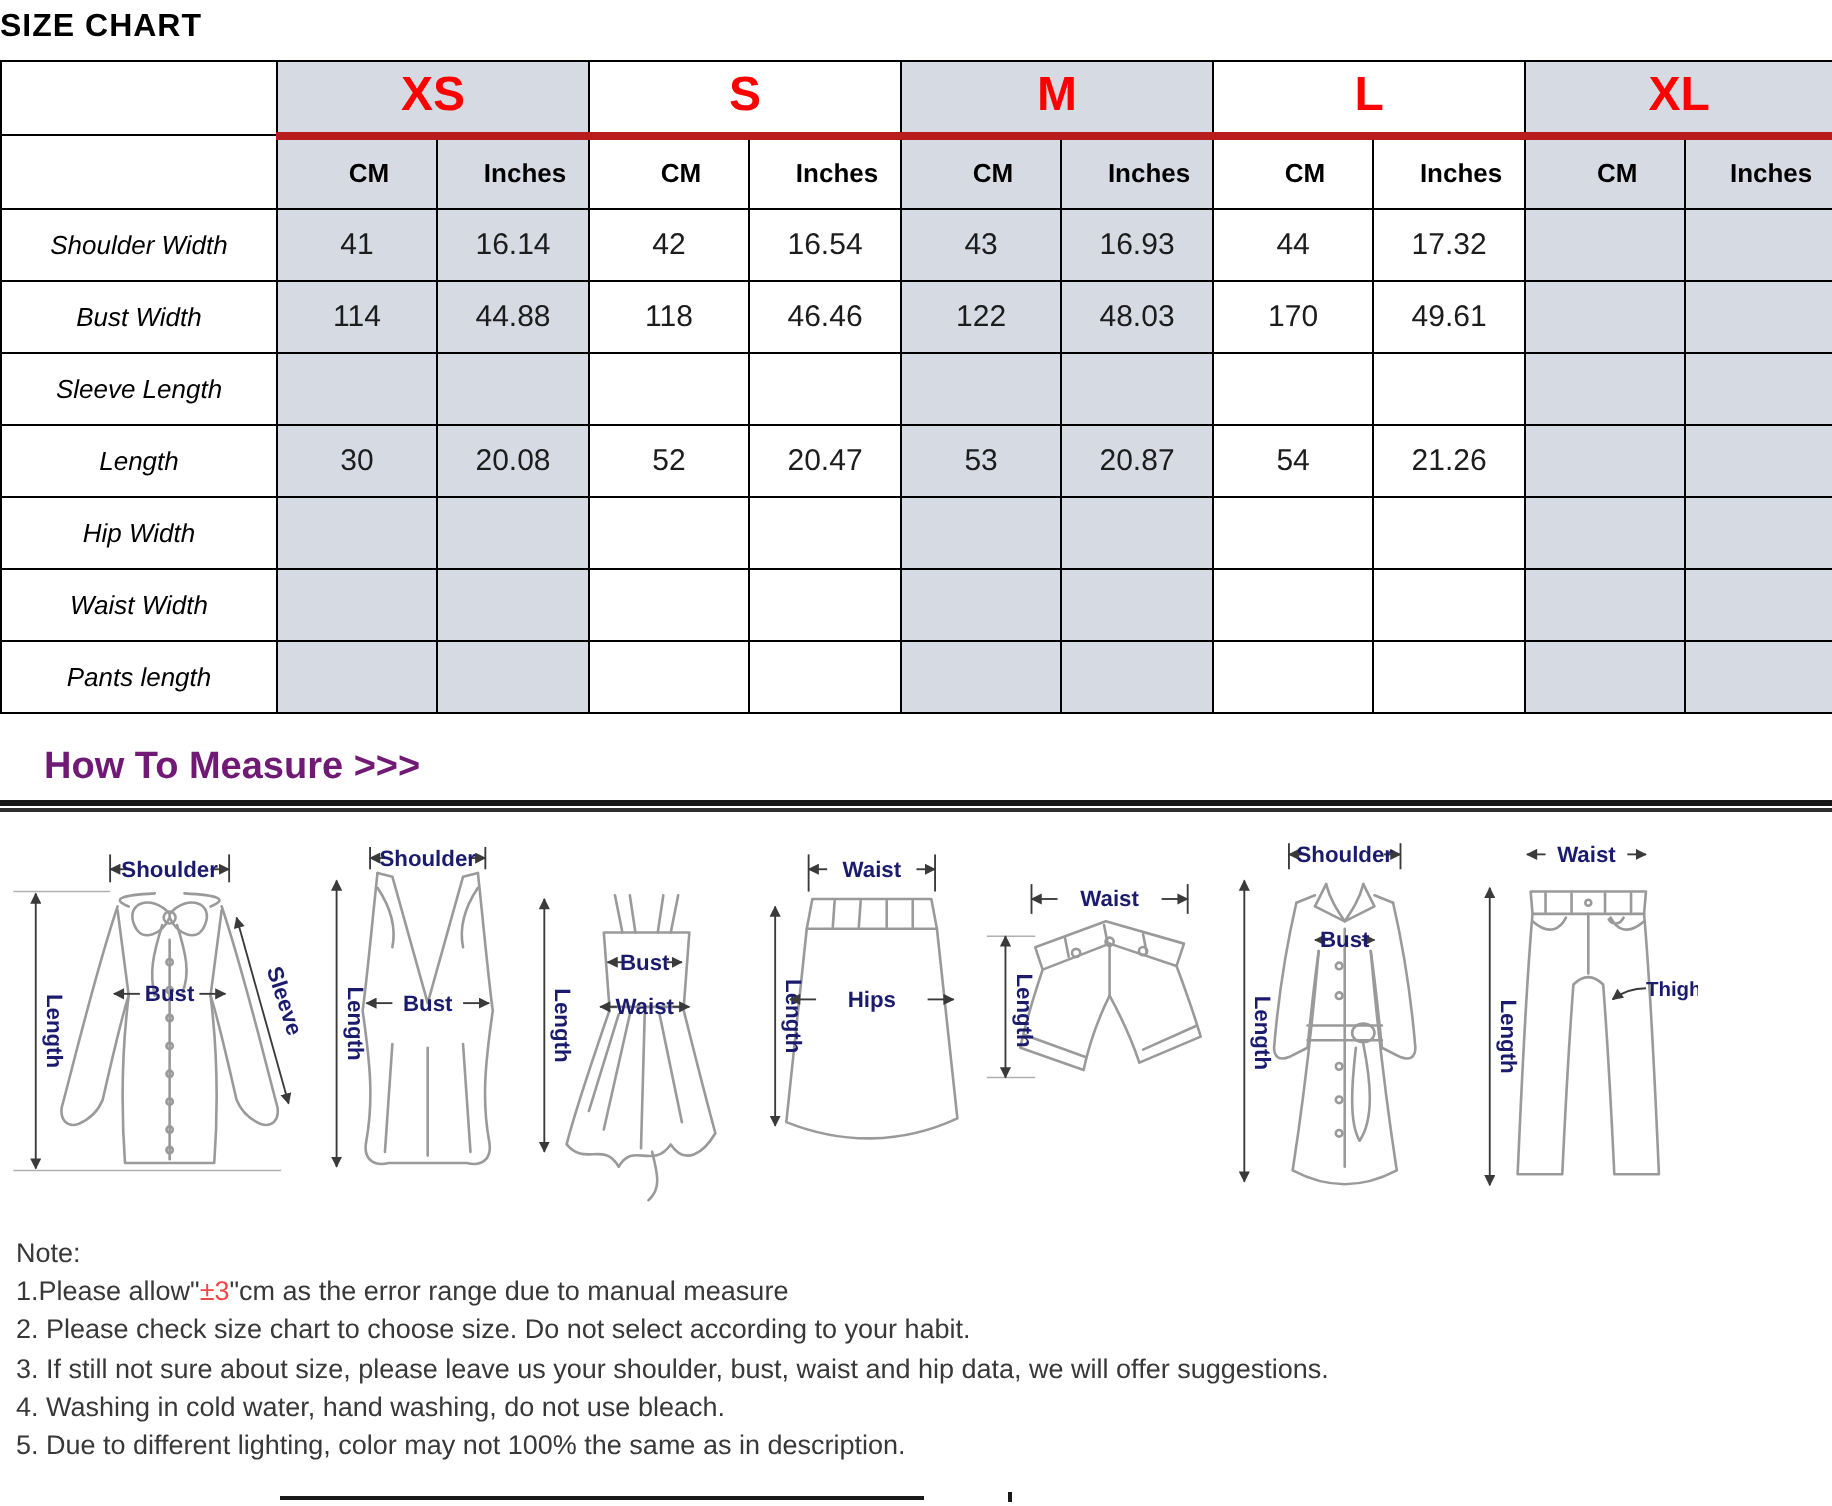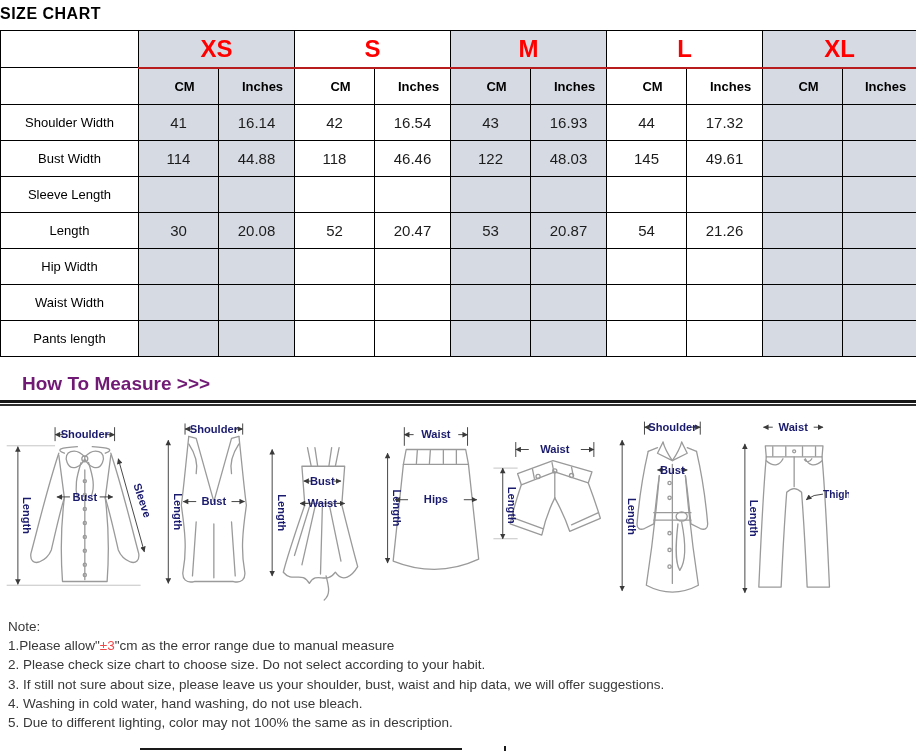--- a/index.html
+++ b/index.html
@@ -12,24 +12,24 @@
     margin:0; padding:5px 0 7px 0; text-align:left;
     font-size:16px; font-weight:bold; letter-spacing:0.5px; color:#000;
   }
   table.size-table {
     width:916px; border-collapse:collapse; table-layout:fixed;
   }
   table.size-table th, table.size-table td {
     border:1px solid #000; text-align:center; vertical-align:middle;
     padding:0; overflow:hidden; white-space:nowrap;
   }
-  tr.size-row th { height:37px; font-size:24px; font-weight:bold; color:#ff0000; border-bottom:2px solid #b91c1c; }
+  tr.size-row th { height:37px; font-size:24px; font-weight:bold; color:#ff0000; border-bottom:4px solid #b91c1c; }
   tr.size-row th.corner { border-bottom:1px solid #000; }
   tr.unit-row th { height:37px; font-size:13px; font-weight:bold; color:#000;padding-left:12px; }
-  tbody th { height:36px; font-size:13px; font-weight:normal; background:#fff; }
+  tbody th { height:36px; font-size:13px; font-weight:normal; background:#fff;font-style:italic; }
   tbody td { height:36px; font-size:15px; color:#1c1c1c; }
   .sh { background:#d5dae3; }
   .measure-head {
     margin:16px 0 5px 0; padding-left:22px;
     font-size:19px; font-weight:bold; color:#701a75;
   }
   .rule { width:916px; height:6px; border-top:3px solid #161616; border-bottom:2px solid #2e2e2e; }
   .diagrams {
     width:852px; height:202px; margin-top:3px; padding:0 3px;
     display:flex; justify-content:space-between; align-items:flex-start;
@@ -112,21 +112,21 @@
       <td class="sh"></td>
     </tr>
     <tr>
       <th>Bust Width</th>
       <td class="sh">114</td>
       <td class="sh">44.88</td>
       <td>118</td>
       <td>46.46</td>
       <td class="sh">122</td>
       <td class="sh">48.03</td>
-      <td>145</td>
+      <td>170</td>
       <td>49.61</td>
       <td class="sh"></td>
       <td class="sh"></td>
     </tr>
     <tr>
       <th>Sleeve Length</th>
       <td class="sh"></td>
       <td class="sh"></td>
       <td></td>
       <td></td>

